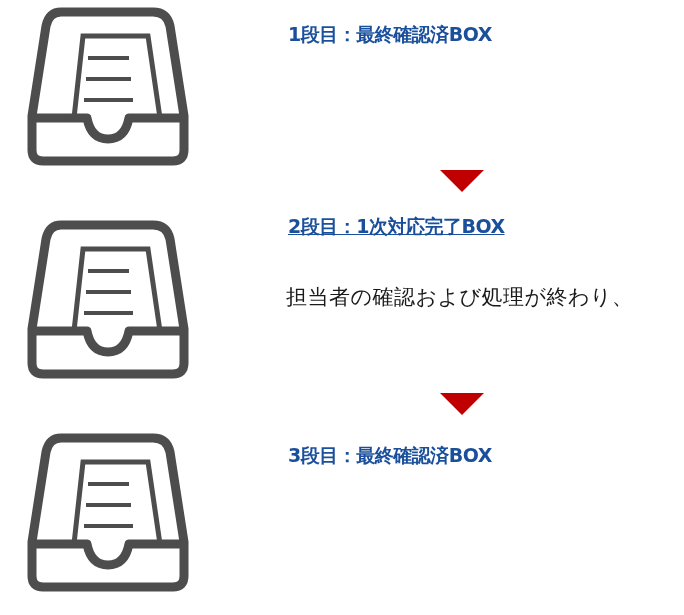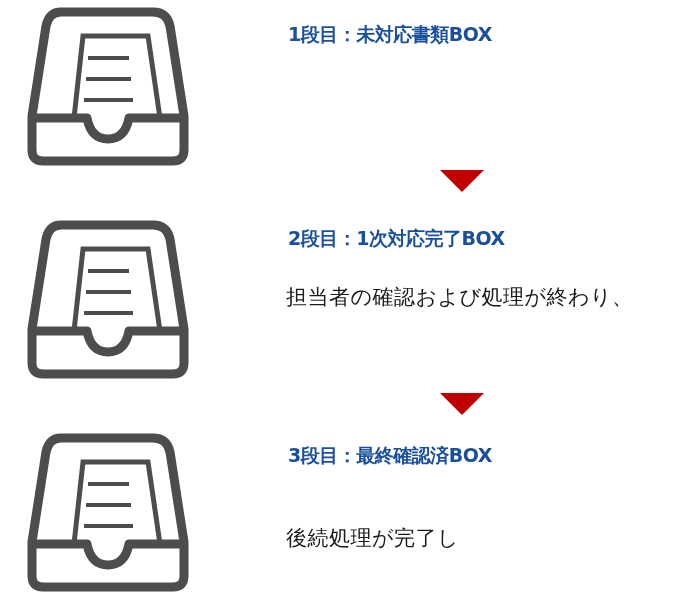--- a/index.html
+++ b/index.html
@@ -22,53 +22,52 @@
     <path d="M34 6 H126 Q140 6 143 20 L157 110 V144 Q157 155 146 155 H16 Q5 155 5 144 V110 L19 20 Q22 6 34 6 Z"></path>
     <path d="M5 112 H60 Q64 133 81 133 Q98 133 102 112 H157"></path>
   </g>
   <path d="M47 112 L56 30 H121 L133 112" fill="none" stroke="#4d4d4d" stroke-width="5"></path>
   <g stroke="#4d4d4d" stroke-width="4">
     <line x1="61" y1="52" x2="102" y2="52"></line>
     <line x1="59" y1="73" x2="104" y2="73"></line>
     <line x1="57" y1="94" x2="106" y2="94"></line>
   </g>
 </svg>
-<div class="title" style="top:22px;">1段目：未対応書類BOX</div>
+<div class="title" style="top:22px;">1段目：最終確認済BOX</div>
 <div class="desc" style="top:79px;">
 </div>
 
 <div class="arrow" style="top:170px;"></div>
 
 <svg class="icon" style="top:219px;" viewBox="0 0 162 160">
   <g fill="none" stroke="#4d4d4d" stroke-width="9" stroke-linejoin="round">
     <path d="M34 6 H126 Q140 6 143 20 L157 110 V144 Q157 155 146 155 H16 Q5 155 5 144 V110 L19 20 Q22 6 34 6 Z"></path>
     <path d="M5 112 H60 Q64 133 81 133 Q98 133 102 112 H157"></path>
   </g>
   <path d="M47 112 L56 30 H121 L133 112" fill="none" stroke="#4d4d4d" stroke-width="5"></path>
   <g stroke="#4d4d4d" stroke-width="4">
     <line x1="61" y1="52" x2="102" y2="52"></line>
     <line x1="59" y1="73" x2="104" y2="73"></line>
     <line x1="57" y1="94" x2="106" y2="94"></line>
   </g>
 </svg>
-<div class="title" style="top:226px;">2段目：1次対応完了BOX</div>
+<div class="title" style="top:214px;text-decoration:underline;">2段目：1次対応完了BOX</div>
 <div class="desc" style="top:283px;">
   <div>担当者の確認および処理が終わり、</div>
 </div>
 
 <div class="arrow" style="top:393px;"></div>
 
 <svg class="icon" style="top:432px;" viewBox="0 0 162 160">
   <g fill="none" stroke="#4d4d4d" stroke-width="9" stroke-linejoin="round">
     <path d="M34 6 H126 Q140 6 143 20 L157 110 V144 Q157 155 146 155 H16 Q5 155 5 144 V110 L19 20 Q22 6 34 6 Z"></path>
     <path d="M5 112 H60 Q64 133 81 133 Q98 133 102 112 H157"></path>
   </g>
   <path d="M47 112 L56 30 H121 L133 112" fill="none" stroke="#4d4d4d" stroke-width="5"></path>
   <g stroke="#4d4d4d" stroke-width="4">
     <line x1="61" y1="52" x2="102" y2="52"></line>
     <line x1="59" y1="73" x2="104" y2="73"></line>
     <line x1="57" y1="94" x2="106" y2="94"></line>
   </g>
 </svg>
 <div class="title" style="top:443px;">3段目：最終確認済BOX</div>
 <div class="desc" style="top:524px;">
-  <div>後続処理が完了し</div>
 </div>
 
 </body></html>

